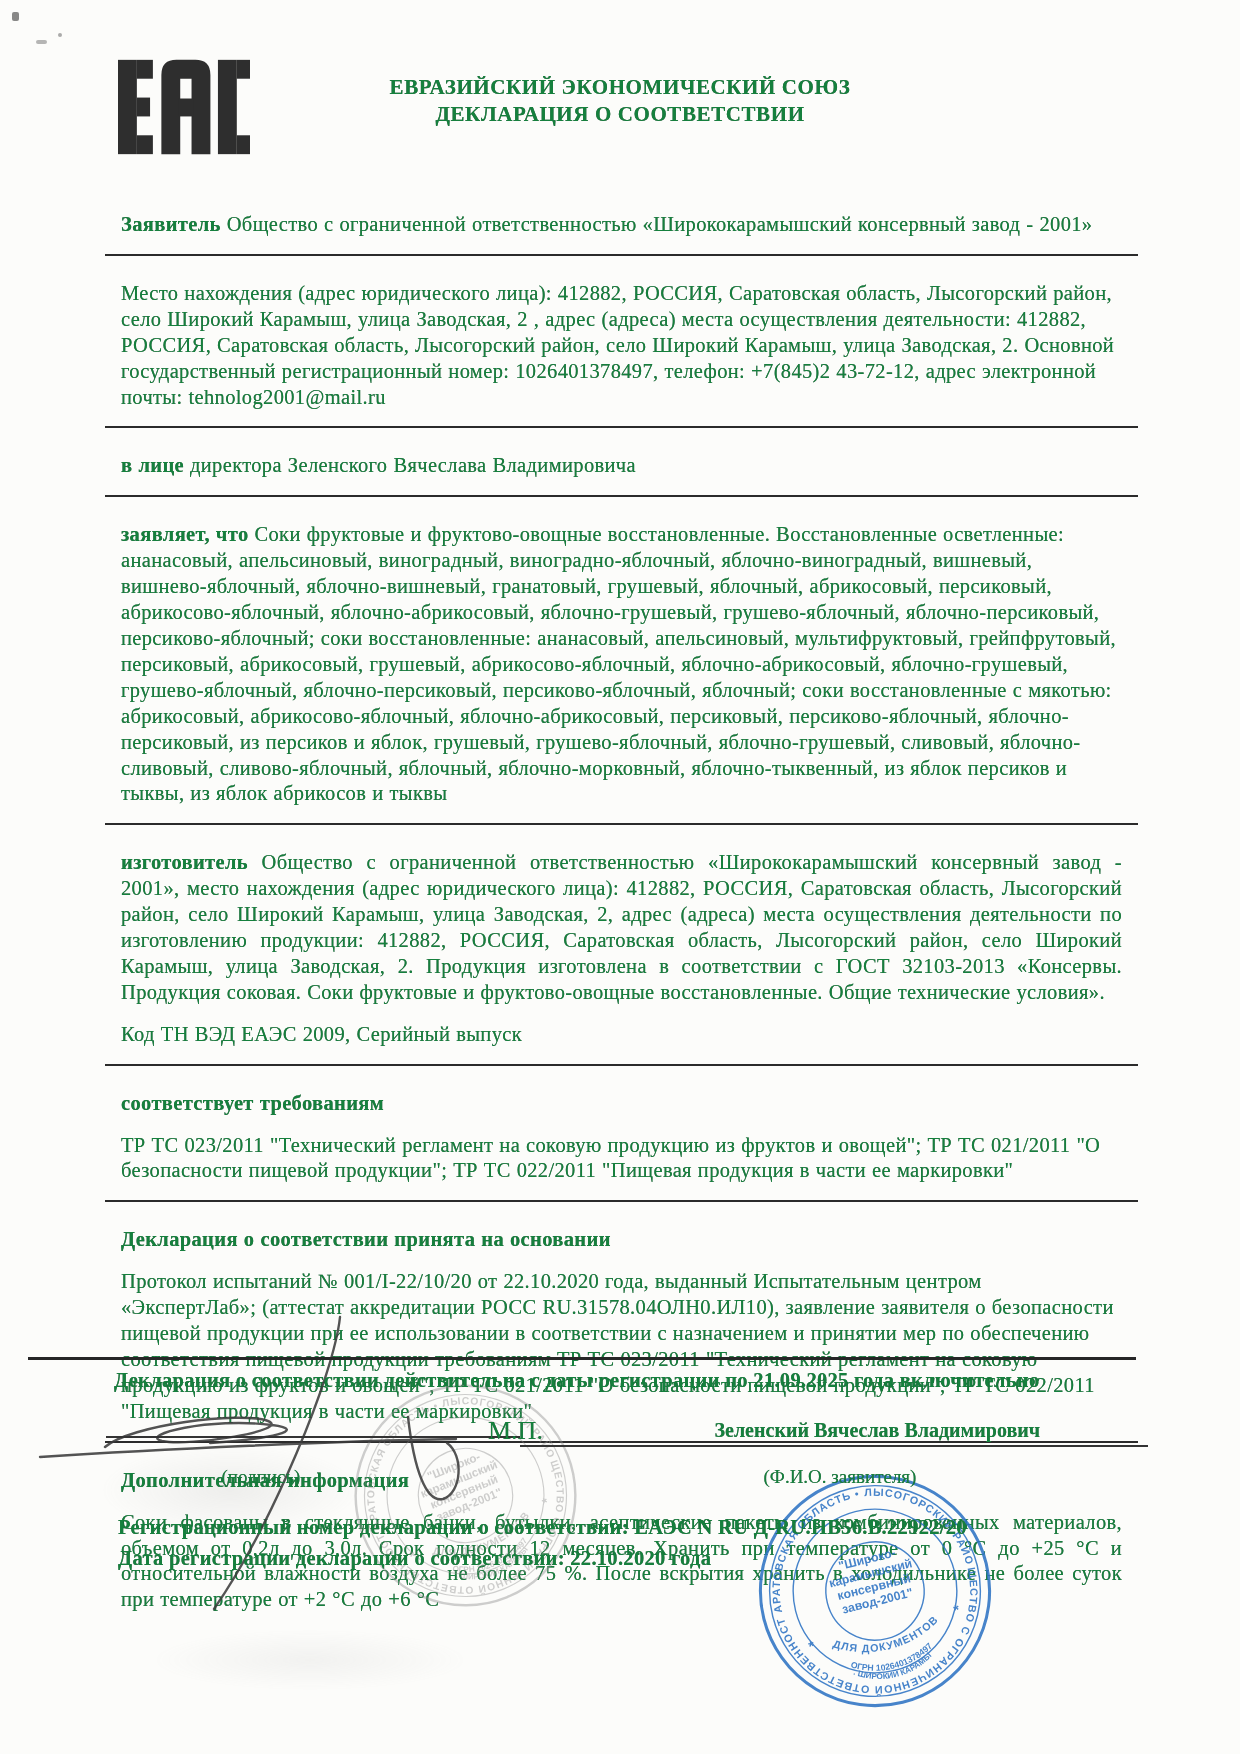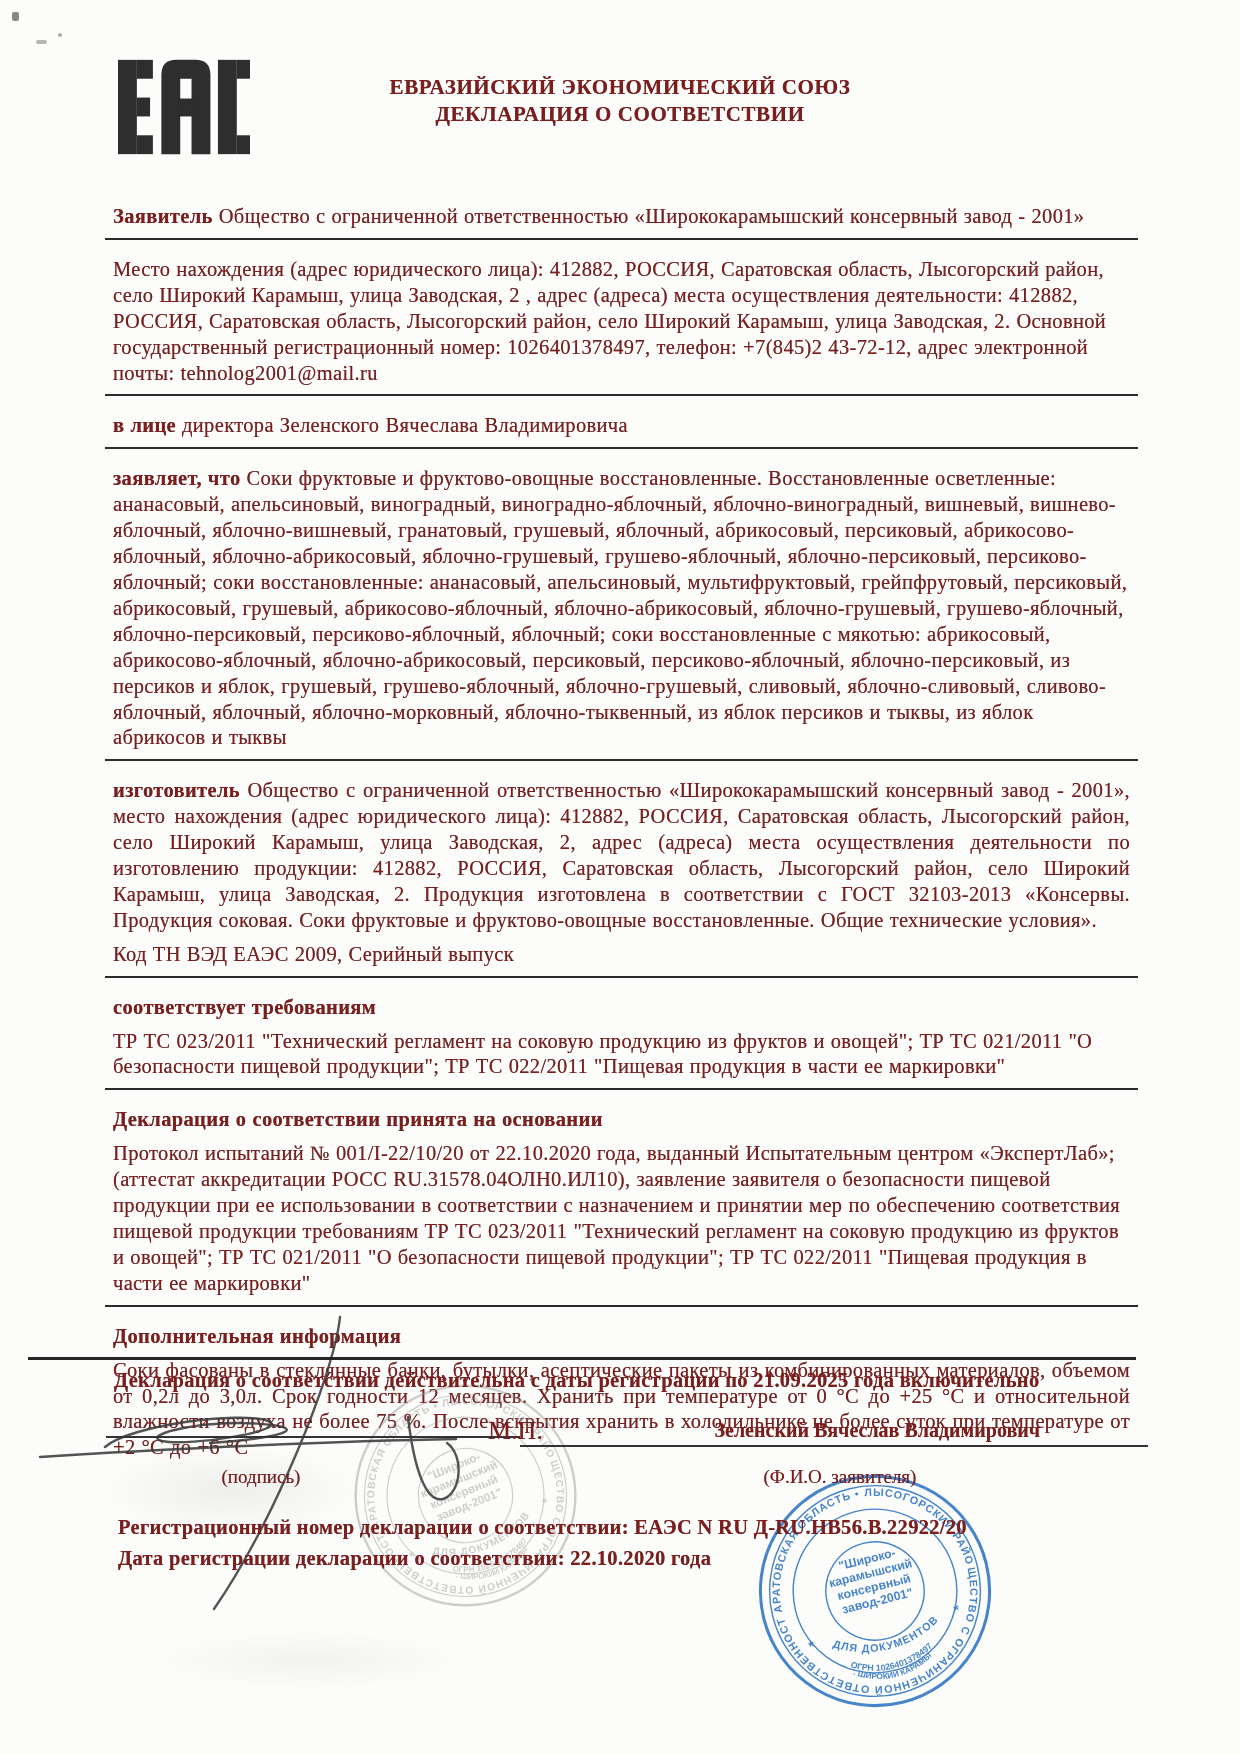--- a/index.html
+++ b/index.html
@@ -3,42 +3,42 @@
 <meta charset="utf-8">
 <style>
   html,body{margin:0;padding:0;background:#e8e8e8;}
   .page{
     position:relative;
     width:1240px;height:1754px;
     margin:0 auto;
     background:#fcfcfa;
     overflow:hidden;
     font-family:"Liberation Serif", serif;
-    color:#7f1d1d;
+    color:#15803d;
   }
   
   .speck{position:absolute;background:#4a4a4a;border-radius:2px;opacity:.65;}
   .smudge{position:absolute;background:radial-gradient(closest-side,#9a9a9a,transparent);
           opacity:.14;filter:blur(2px);}
   
   .logo{position:absolute;left:118px;top:56px;width:132px;height:102px;}
   .title{
     position:absolute;left:0;right:0;top:74px;
     text-align:center;font-weight:bold;font-size:21px;line-height:27px;
     letter-spacing:.6px;
     text-shadow:0 0 .5px rgba(30,30,30,.7);
   }
   
   .content{
     position:absolute;left:105px;top:196px;width:1033px;
     font-size:20.5px;line-height:25.9px;
     letter-spacing:.35px;word-spacing:.5px;
     text-shadow:0 0 .5px rgba(35,35,35,.65);
   }
-  .content p{margin:8px;}
+  .content p{margin:16px;}
   .section{border-top:2px solid #2b2b2b;padding-top:9px;margin-top:2px;}
   .section.first{border-top:none;padding-top:0;margin-top:0;}
   .just{text-align:justify;}
   b{font-weight:bold;}
   
   .thick-rule{position:absolute;left:28px;top:1357px;width:1108px;height:3px;background:#262626;}
   .validity{
     position:absolute;left:114px;top:1369px;width:1015px;
     font-weight:bold;font-size:20.5px;letter-spacing:.3px;
     text-shadow:0 0 .5px rgba(35,35,35,.65);

